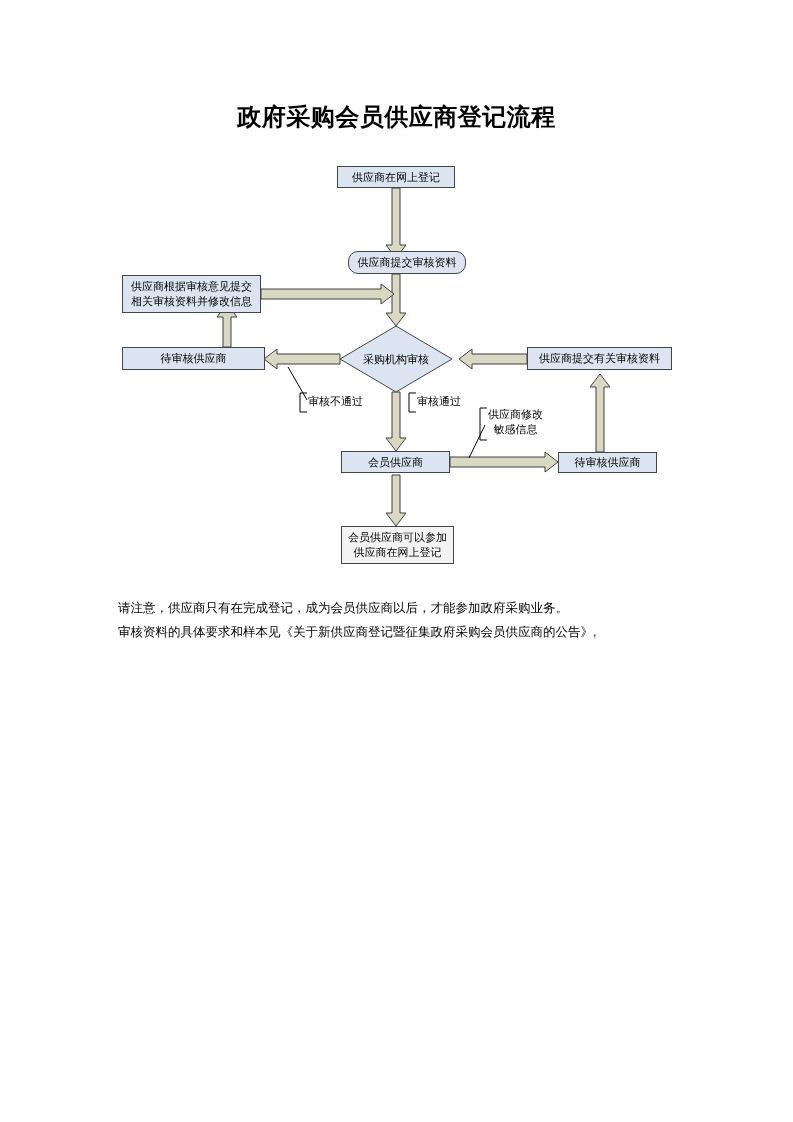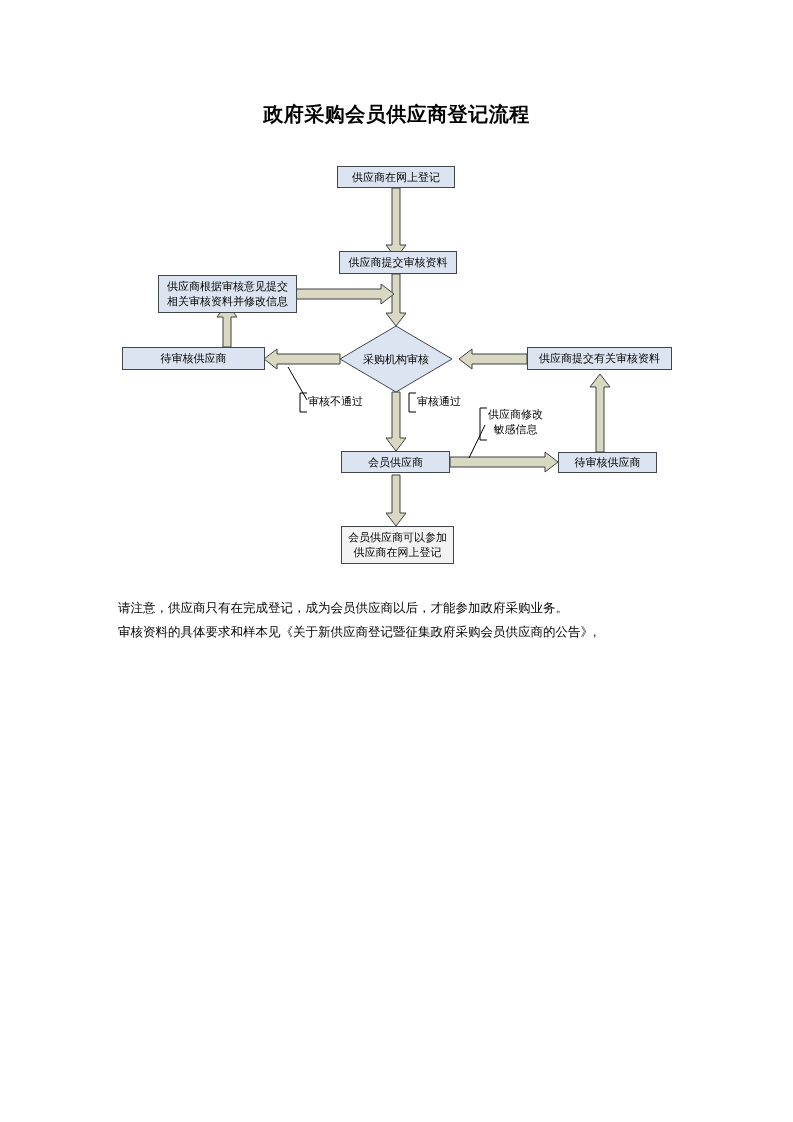--- a/index.html
+++ b/index.html
@@ -23,21 +23,21 @@
     background: #ffffff;
   }
 
   
   .doc-title {
     position: absolute;
     left: 0;
     top: 101px;
     width: 793px;
     text-align: center;
-    font-size: 20px;
+    font-size: 24px;
     font-weight: bold;
     color: #000000;
     letter-spacing: 0.5px;
     font-family: "Liberation Sans", "DejaVu Sans", sans-serif;
   }
 
   
   .flow {
     position: absolute;
     left: 0;
@@ -159,25 +159,25 @@
 
         <path d="M469,458 L485,425"></path>
         <path d="M487,408 L480,408 L480,440 L487,440"></path>
       </g>
     </svg>
 
     <div class="node" style="left:337px; top:166px; width:118px; height:22px;">
       <span class="txt">供应商在网上登记</span>
     </div>
 
-    <div class="node" style="left:339px; top:251px; width:118px; height:23px;">
+    <div class="node" style="left:348px; top:251px; width:118px; height:23px;border-radius:10px;">
       <span class="txt">供应商提交审核资料</span>
     </div>
 
-    <div class="node" style="left:122px; top:275px; width:139px; height:38px;margin-left:36px;">
+    <div class="node" style="left:122px; top:275px; width:139px; height:38px;">
       <span class="txt">供应商根据审核意见提交
 相关审核资料并修改信息</span>
     </div>
 
     <div class="node" style="left:122px; top:347px; width:143px; height:23px;">
       <span class="txt">待审核供应商</span>
     </div>
 
     <div class="diamond-label" style="left:340px; top:352px; width:112px;">
       <span class="txt">采购机构审核</span>

